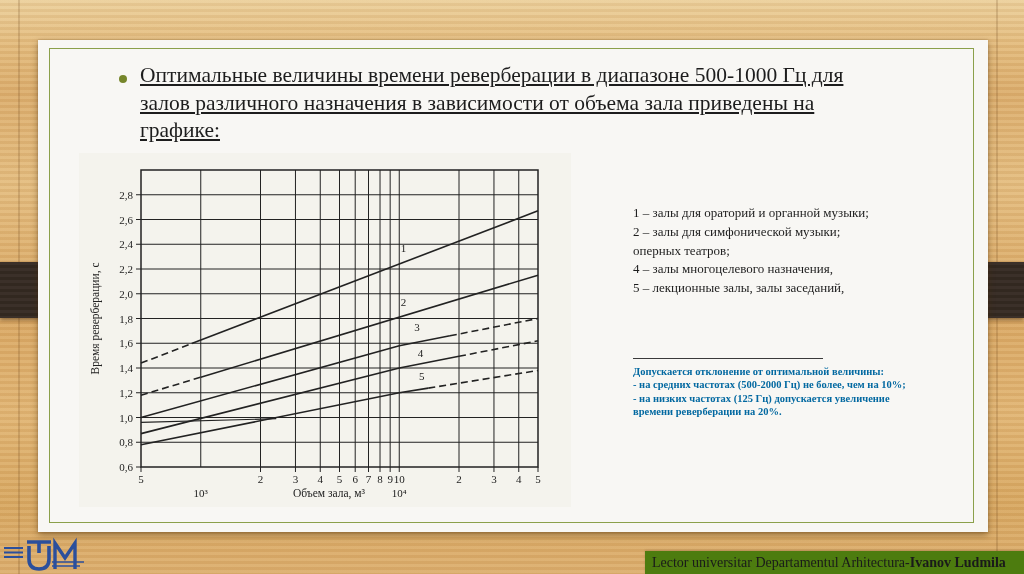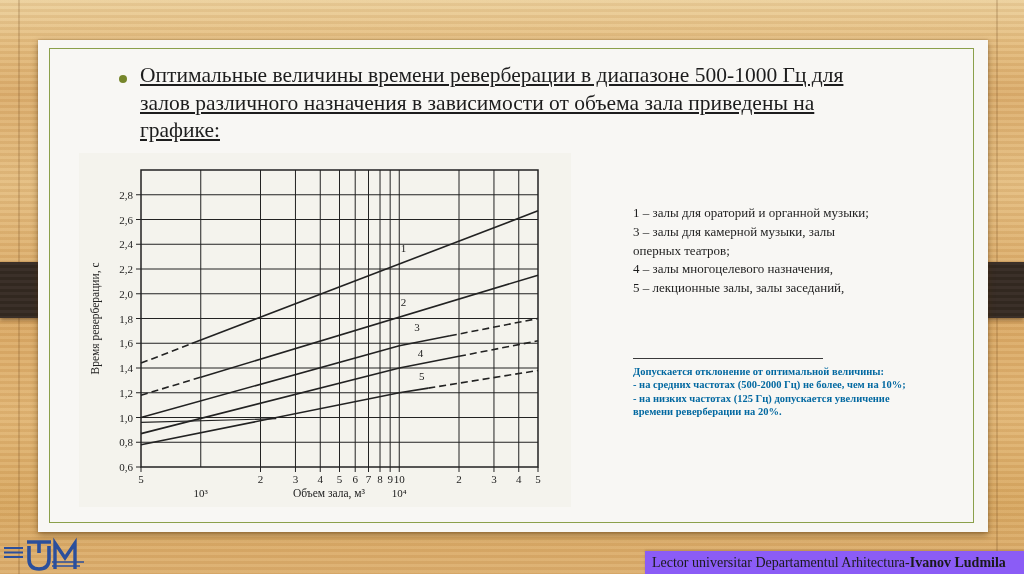--- a/index.html
+++ b/index.html
@@ -36,21 +36,21 @@
   .chart{position:absolute;left:41px;top:113px;width:492px;height:354px;background:#f4f3ed;}
   .chart svg{display:block;}
   
   .legend{position:absolute;left:595px;top:164px;width:300px;color:#1d1d1d;}
   .legend-line{font-size:13px;line-height:18.8px;white-space:nowrap;}
   
   .note{position:absolute;left:595px;top:318px;width:300px;color:#0369a1;font-weight:bold;}
   .note-rule{width:190px;height:0;border-top:1.2px solid #3a3a3a;margin-bottom:6px;}
   .note-line{font-size:10.5px;line-height:13.4px;white-space:nowrap;}
   
-  .footer{position:absolute;left:645px;top:551px;width:379px;height:23px;background:#8b5cf6;
+  .footer{position:absolute;left:645px;top:551px;width:379px;height:23px;background:#4d7c0f;
     box-shadow:0 -1px 2px rgba(0,0,0,.15);font-size:14px;color:#1a1a1a;
     display:flex;align-items:center;padding-left:7px;box-sizing:border-box;white-space:nowrap;}
   .footer b{font-weight:bold;}
   
   .logo{position:absolute;left:2px;top:535px;}
 </style>
 </head>
 <body>
 
 <div class="wood"></div>
@@ -169,21 +169,21 @@
         <text font-family="&quot;Liberation Serif&quot;,serif" font-size="11" fill="#222" text-anchor="middle" x="341.5356331144021" y="203.8625">4</text>
         <path d="M62.0 291.7 L 320.3 239.8 L 349.3 235.1" fill="none" stroke="#222" stroke-width="1.6"></path>
         <path d="M349.3 235.1 L 459.0 217.5" fill="none" stroke="#222" stroke-width="1.6" stroke-dasharray="7 4"></path>
         <text font-family="&quot;Liberation Serif&quot;,serif" font-size="11" fill="#222" text-anchor="middle" x="342.8722095722074" y="227.375">5</text>
         <path d="M62.0 269.4 L 197.2 265.7" fill="none" stroke="#222" stroke-width="1.2"></path>
       </svg>
   </div>
 
   <div class="legend" id="legend">
       <div class="legend-line">1 – залы для ораторий и органной музыки;</div>
-      <div class="legend-line">3 – залы для камерной музыки, залы</div>
+      <div class="legend-line">2 – залы для симфонической музыки;</div>
       <div class="legend-line">оперных театров;</div>
       <div class="legend-line">4 – залы многоцелевого назначения,</div>
       <div class="legend-line">5 – лекционные залы, залы заседаний,</div>
     </div>
 
   <div class="note">
     <div class="note-rule"></div>
     <div id="note-lines">
         <div class="note-line">Допускается отклонение от оптимальной величины:</div>
         <div class="note-line">- на средних частотах (500-2000 Гц) не более, чем на 10%;</div>

